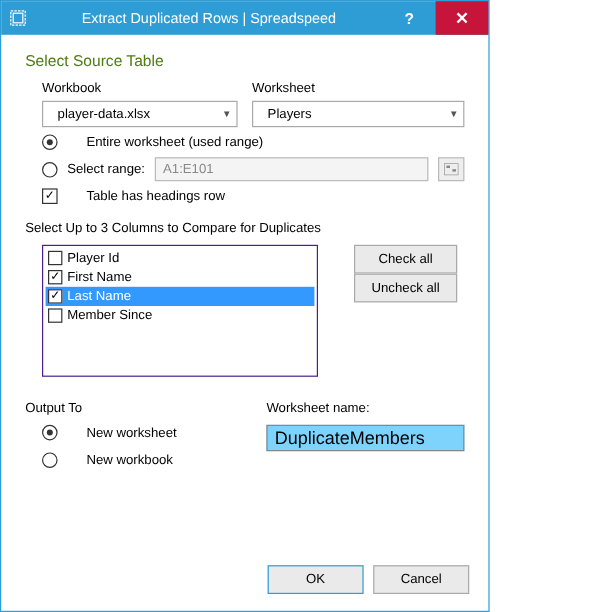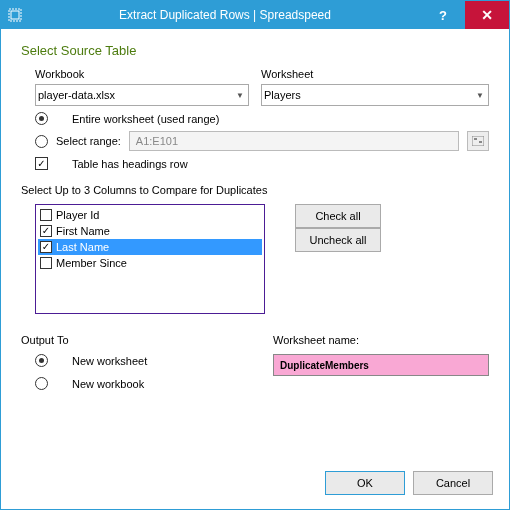--- a/index.html
+++ b/index.html
@@ -5,21 +5,21 @@
   * { box-sizing: border-box; }
   body {
     margin: 0;
     padding: 0;
     font-family: "Segoe UI", Tahoma, sans-serif;
     font-size: 11px;
     background: #fff;
     color: #000;
   }
   .window {
-    width: 510px;
+    width: 408px;
     height: 510px;
     border: 1px solid #2e9dd6;
     background: #fff;
     display: flex;
     flex-direction: column;
   }
   .titlebar {
     height: 28px;
     background: #2e9dd6;
     display: flex;
@@ -74,21 +74,21 @@
   .field-label {
     font-size: 11px;
     margin: 0 0 4px 14px;
   }
   .combo {
     height: 22px;
     border: 1px solid #a9a9a9;
     background: #fff;
     display: flex;
     align-items: center;
-    padding: 0 2px;
+    padding: 0 12px;
     position: relative;
     font-size: 11px;
   }
   .combo .arrow {
     position: absolute;
     right: 4px;
     top: 50%;
     transform: translateY(-50%);
     font-size: 8px;
     color: #555;
@@ -195,26 +195,25 @@
   .output-row {
     display: flex;
     margin-top: 20px;
     gap: 12px;
   }
   .output-left { flex: 1; }
   .output-right { flex: 1; margin-left: 24px; }
   .text-input {
     height: 22px;
     border: 1px solid #888;
-    background: #f9a8d4;
+    background: #7dd3fc;
     padding: 0 6px;
     display: flex;
     align-items: center;
-    font-size: 10px;
-    font-weight: bold;
+    font-size: 15px;
   }
   .footer {
     display: flex;
     justify-content: flex-end;
     gap: 8px;
     padding: 10px 16px 14px 16px;
   }
   .footer .btn { min-width: 80px; }
   .footer .btn.primary { border: 1px solid #2e9dd6; }
 </style>

